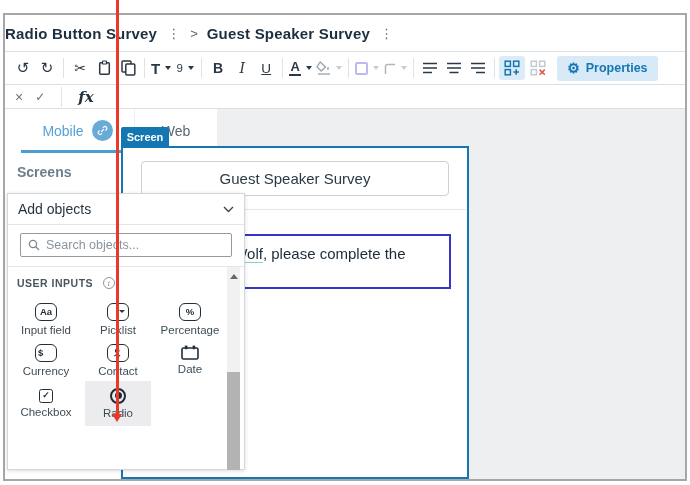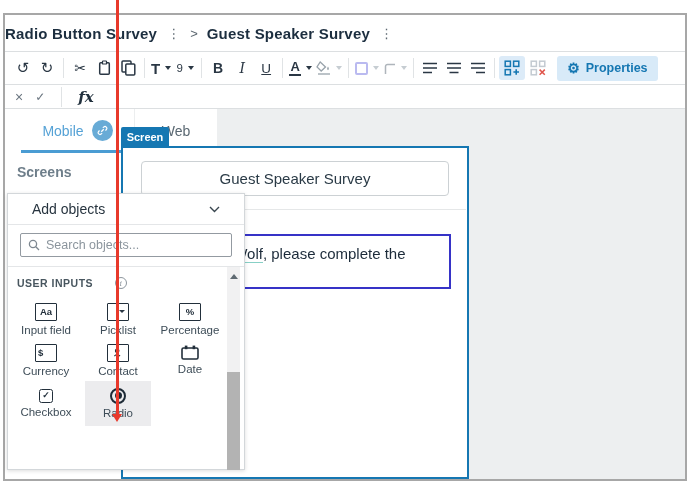--- a/index.html
+++ b/index.html
@@ -73,43 +73,43 @@
     background:#fff; display:flex; align-items:center; padding:0 12px; }
   .screens-label { color:#6e7e8a; font-size:14px; font-weight:700; }
   .screens-add { margin-left:auto; margin-right:10px; color:#3f93ca;
     font-size:19px; font-weight:400; line-height:1; }
 
   
   .obj-panel { position:absolute; left:2px; top:84px; width:238px; height:277px;
     background:#fff; border:1px solid #d3d7da; box-shadow:0 1px 4px rgba(0,0,0,.14);
     z-index:5; }
   .obj-head { height:31px; border-bottom:1px solid #e4e6e8; display:flex;
-    align-items:center; padding:0 24px; }
+    align-items:center; padding:0 10px; }
   .obj-head-label { font-size:14px; color:#27343f; }
   .chev-down { margin-left:auto; }
   .search-wrap { padding:8px 12px 9px 12px; border-bottom:1px solid #e4e6e8; }
   .search-box { height:24px; border:1px solid #939aa1; border-radius:2px;
     display:flex; align-items:center; padding:0 7px; gap:6px; background:#fff; }
   .search-box input { border:none; outline:none; flex:1; font-size:12.5px;
     color:#3e4d58; font-family:"Liberation Sans", sans-serif; background:transparent; }
   .search-box input::placeholder { color:#8b959d; }
   .obj-body { position:relative; height:203px; }
   .section-label { position:absolute; left:9px; top:10px; font-size:10.5px;
     font-weight:700; color:#48565f; letter-spacing:.5px; display:flex;
-    align-items:flex-start; gap:22px; }
+    align-items:flex-start; gap:10px; }
   .info-dot { width:12px; height:12px; border:1px solid #8d969e; border-radius:50%;
     color:#8d969e; font-size:8px; font-weight:400; display:flex; align-items:center;
     justify-content:center; font-style:italic; font-family:"DejaVu Serif", serif; }
   .obj-grid { position:absolute; left:2px; top:32px; display:grid;
     grid-template-columns:72px 72px 72px; grid-template-rows:41px 41px 45px 46px; }
   .cell { display:flex; flex-direction:column; align-items:center;
     justify-content:center; gap:4px; }
   .cell .lbl { font-size:11.5px; color:#3e4d58; line-height:1; }
   .cell.hl { background:#ececee; margin:0 3px; }
-  .ibox { min-width:22px; height:15px; border:1.6px solid #222f3b; border-radius:1px;
+  .ibox { min-width:22px; height:15px; border:1.6px solid #222f3b; border-radius:6px;
     display:flex; align-items:center; justify-content:center; font-size:9.5px;
     font-weight:700; color:#222f3b; padding:8px 2px; background:#fff; line-height:1; }
   .ibox.num { font-size:8.5px; letter-spacing:.3px; }
   .chk { width:14px; height:14px; border:1.6px solid #222f3b; border-radius:2.5px;
     display:flex; align-items:center; justify-content:center; font-size:9px;
     font-weight:700; color:#222f3b; line-height:1; }
   .sw { width:22px; height:12px; border:1.6px solid #202d3a; border-radius:7px;
     position:relative; }
   .sw::after { content:""; position:absolute; left:1.5px; top:1.1px; width:7px;
     height:7px; border-radius:50%; background:#202d3a; }

